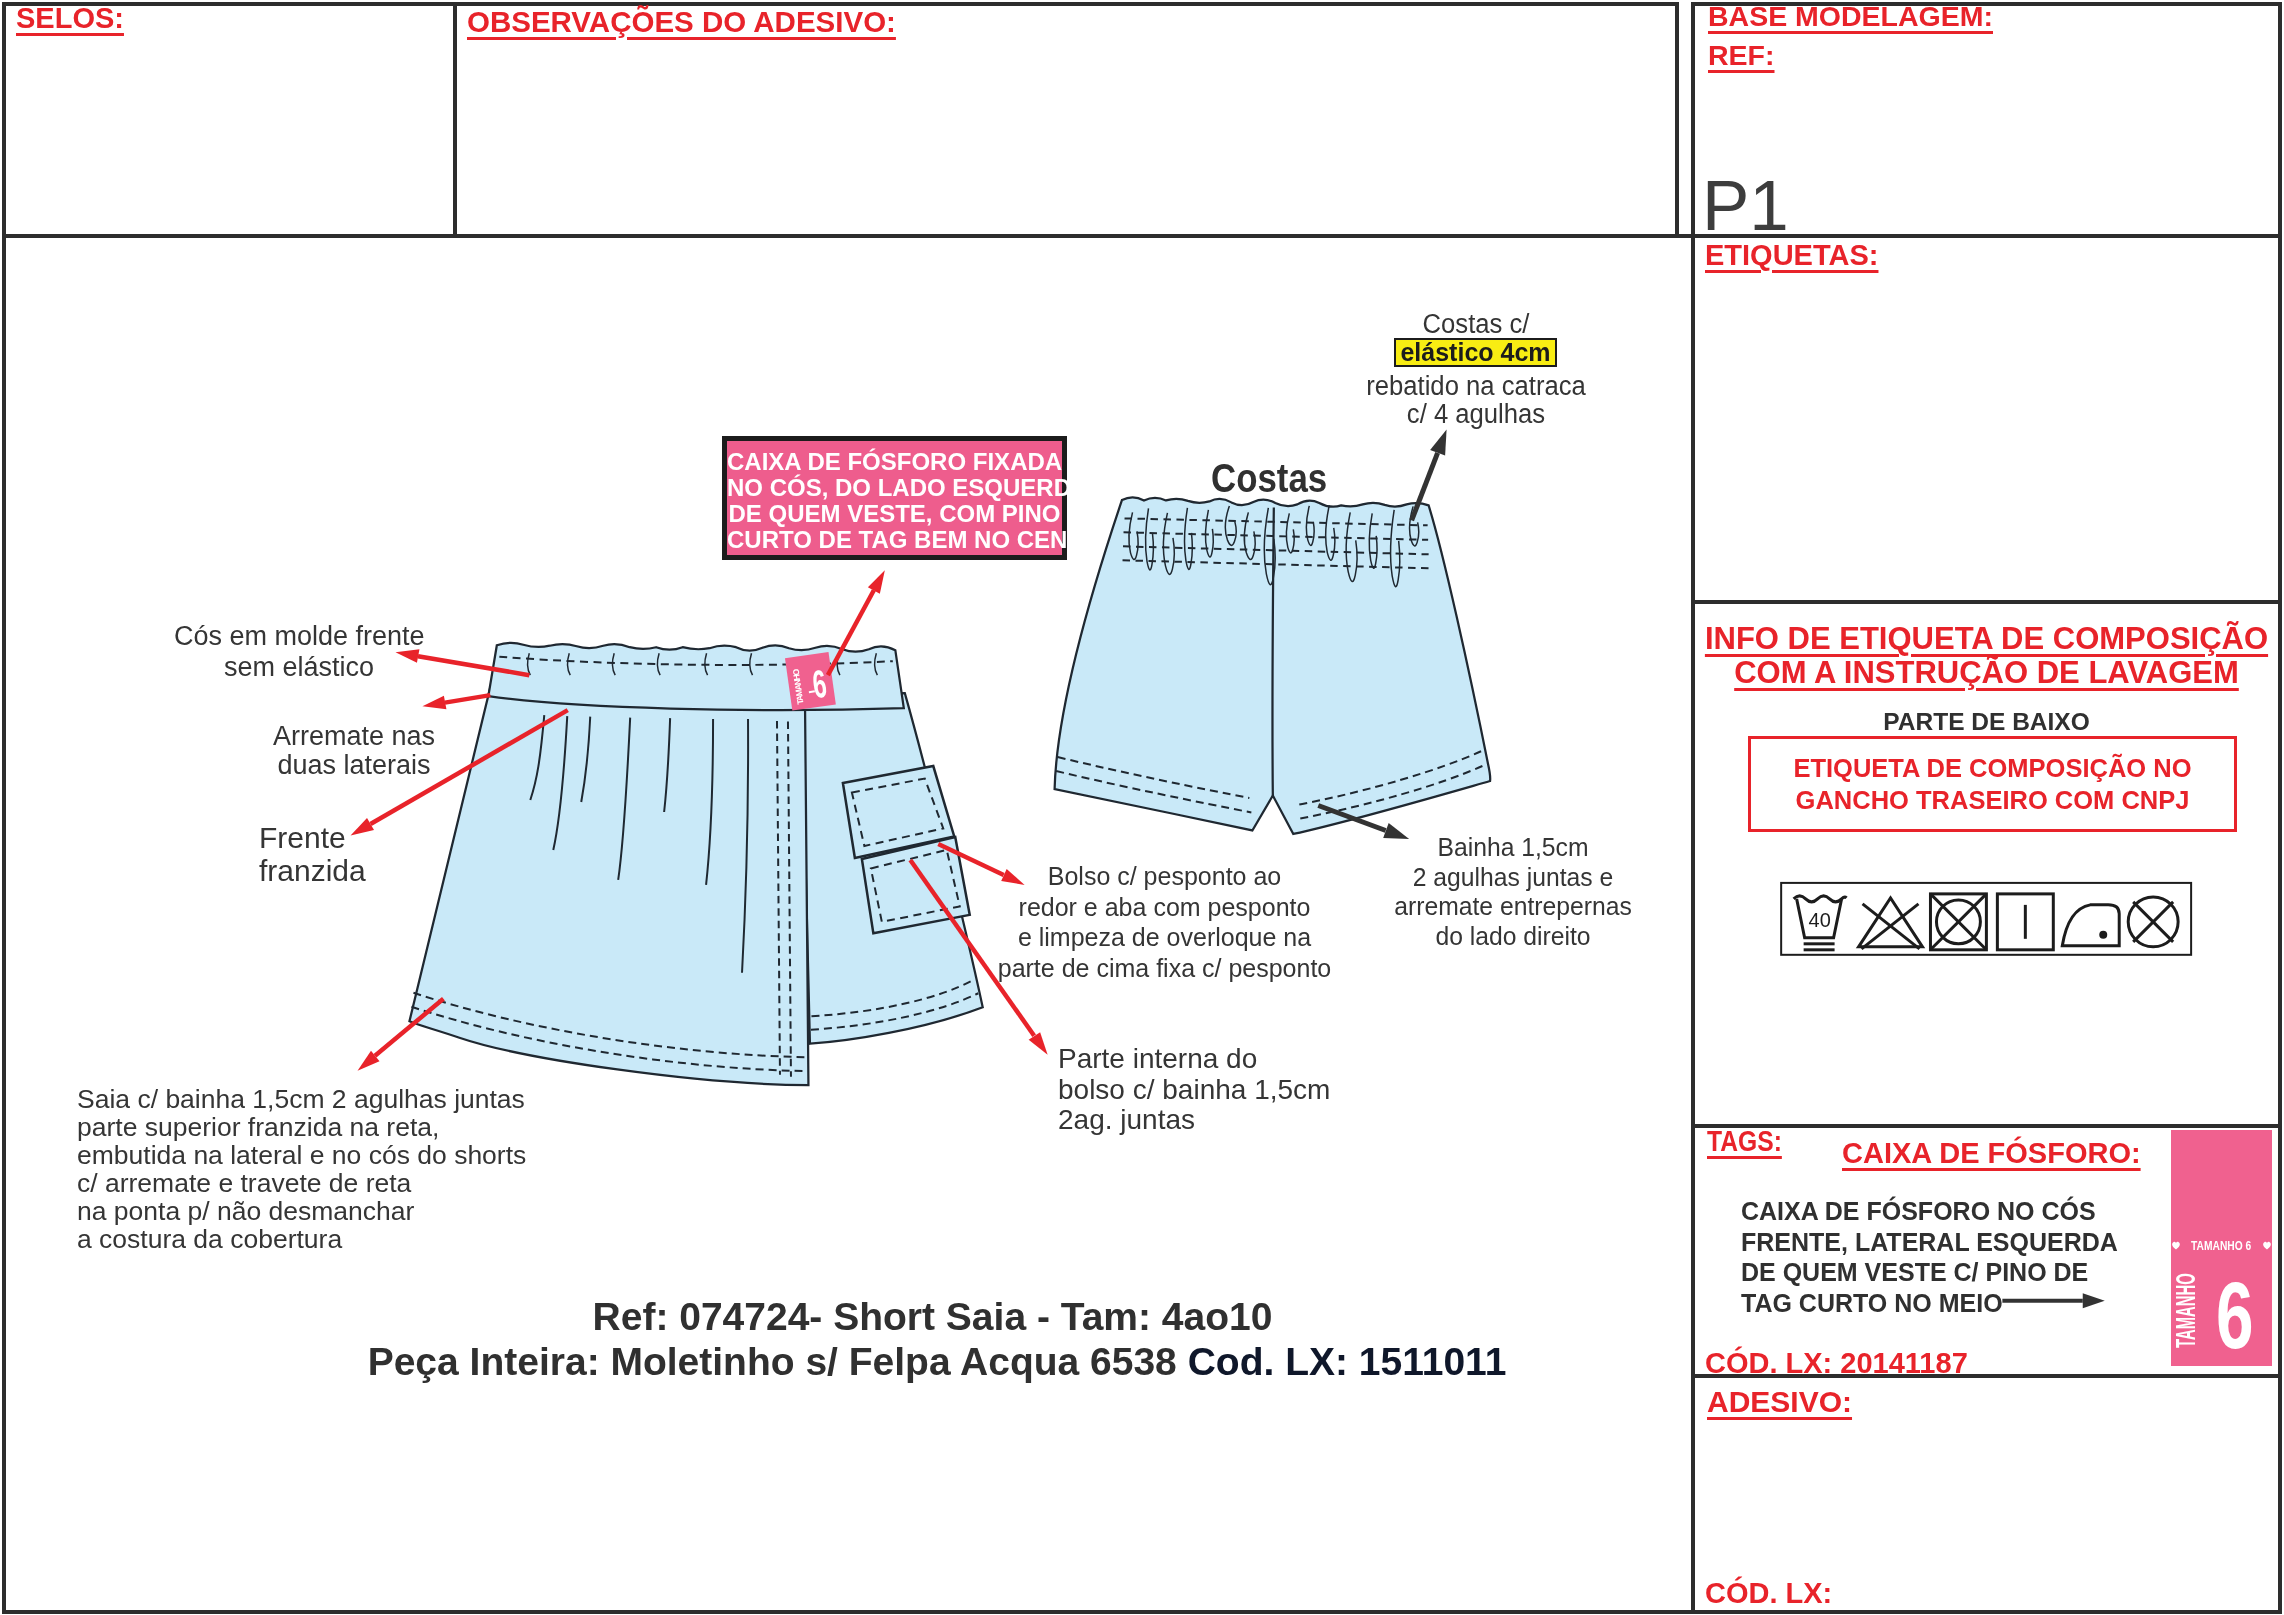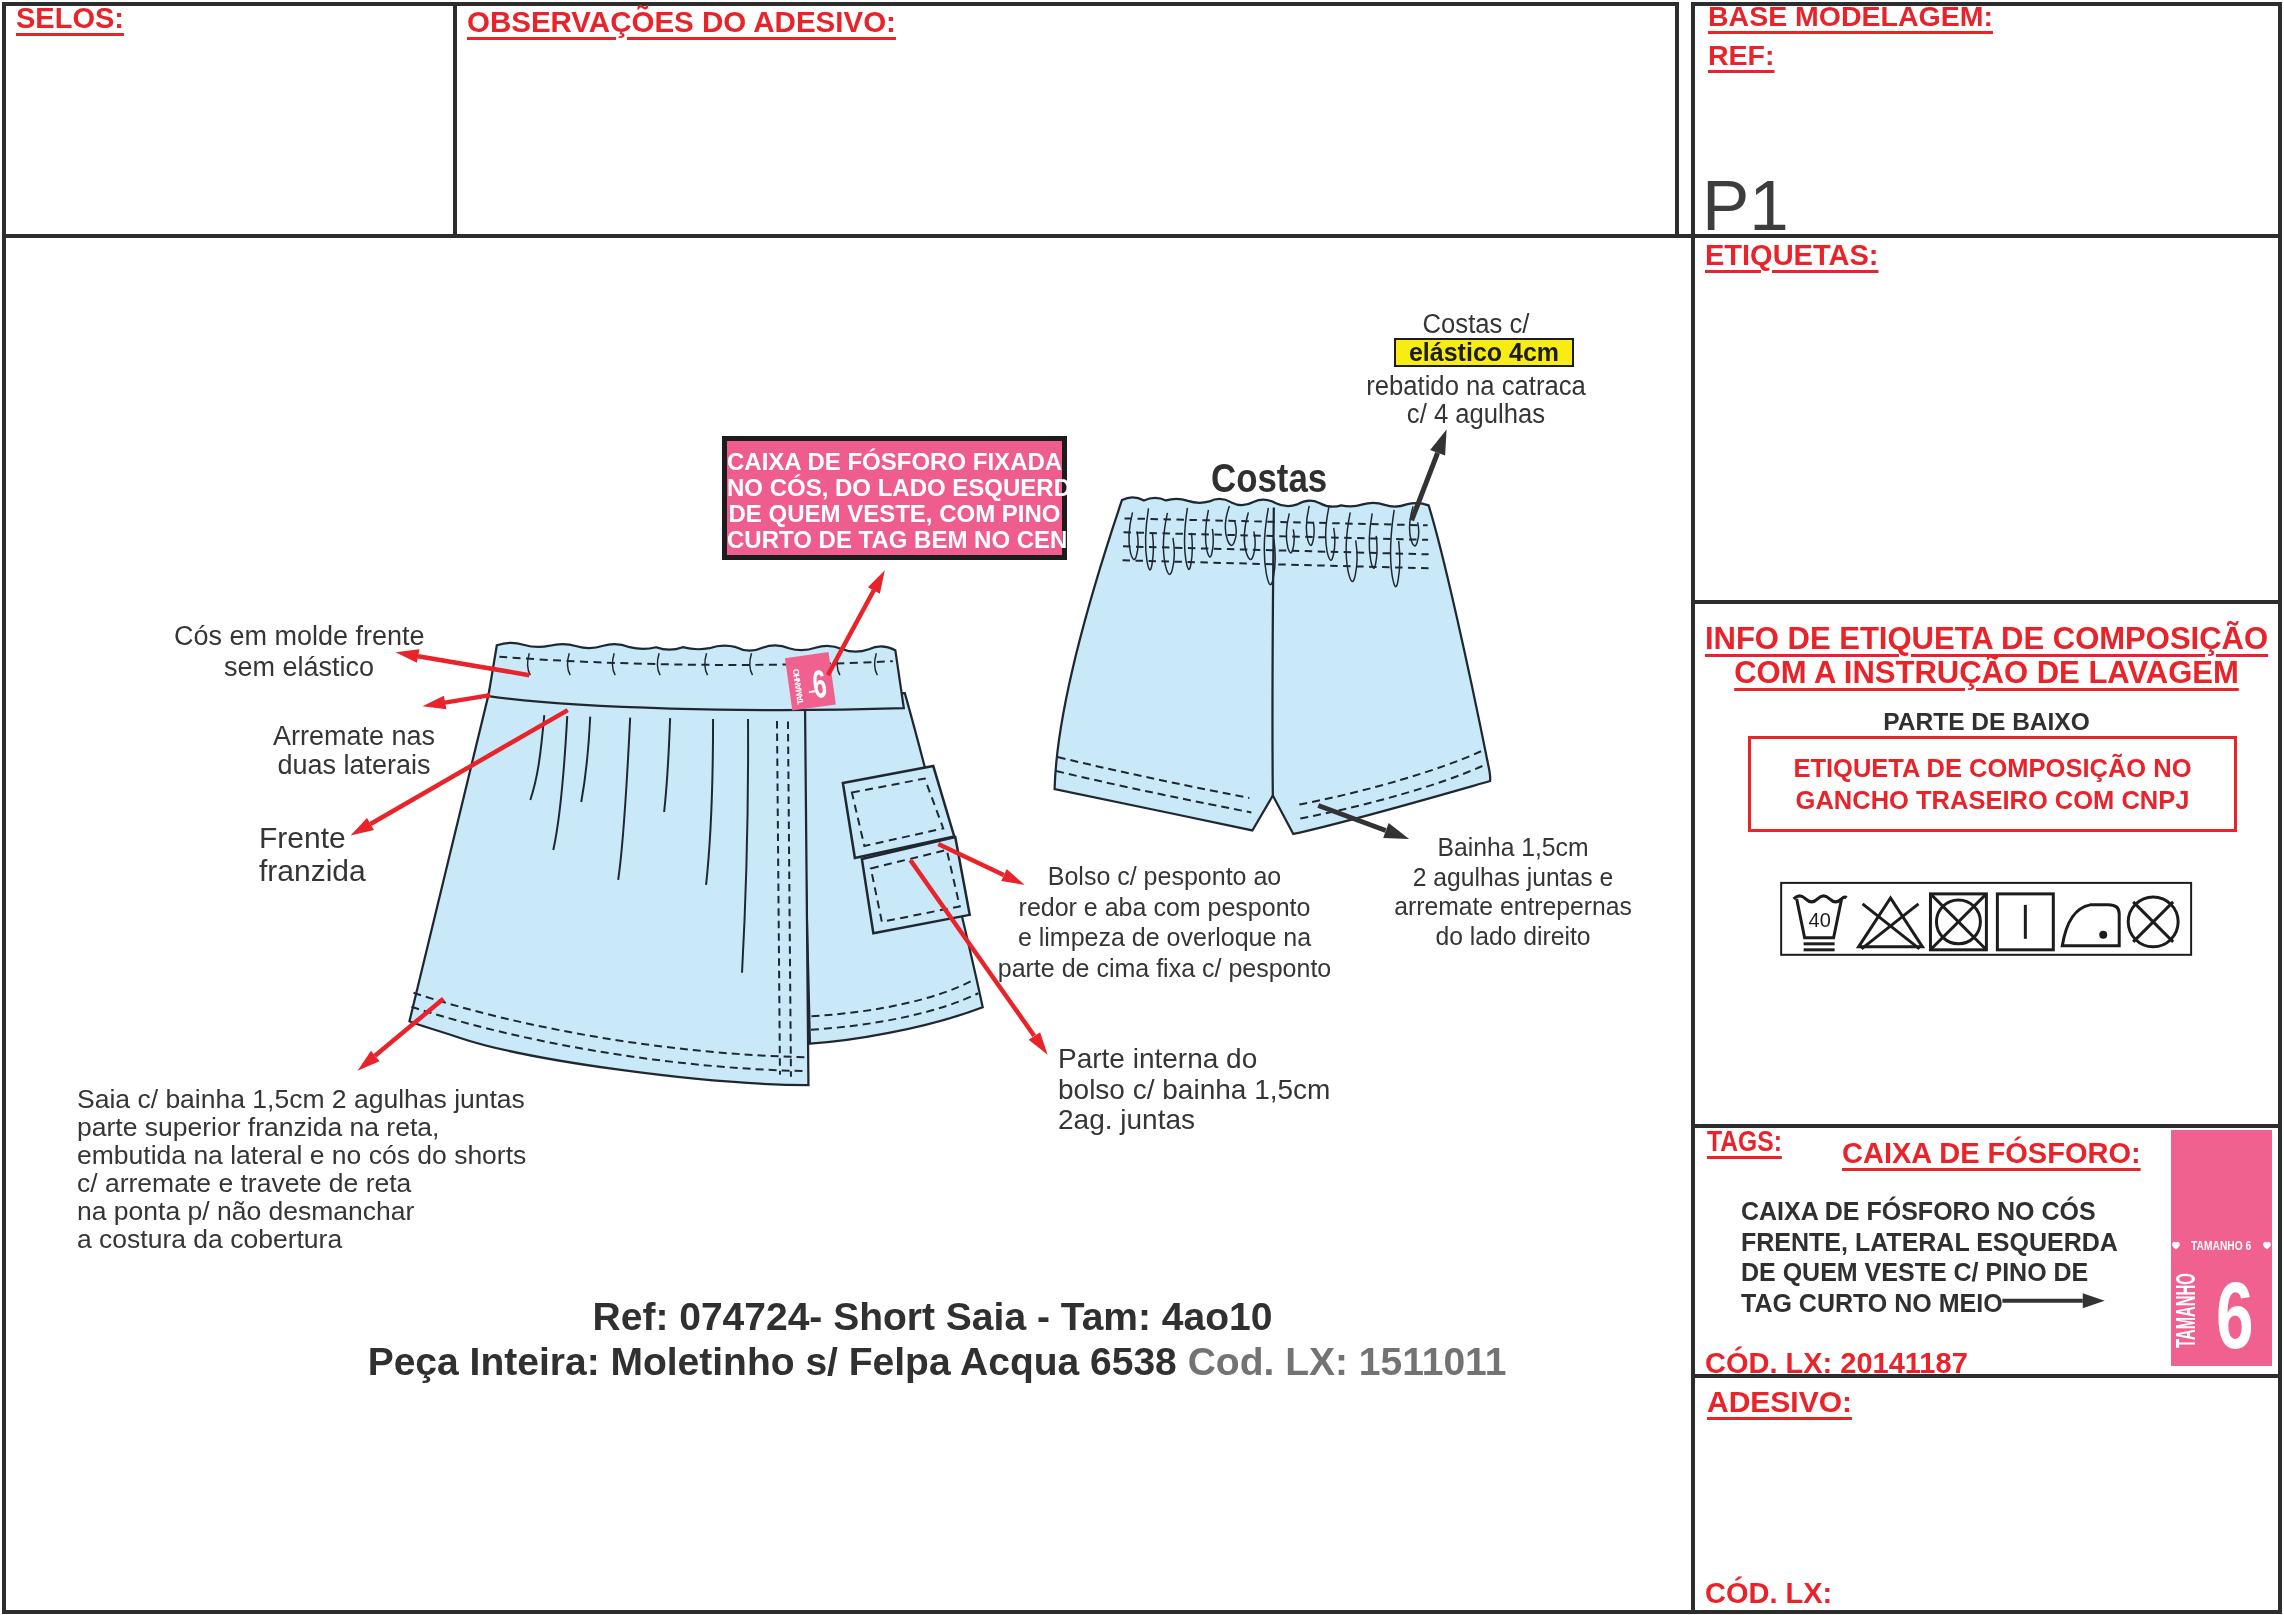--- a/index.html
+++ b/index.html
@@ -71,21 +71,21 @@
     </svg><span style="color:#fff;font-weight:700;font-size:12.5px;vertical-align:middle;display:inline-block;transform:scaleX(.82);">&nbsp;TAMANHO 6&nbsp;</span><svg style="position:static;vertical-align:-1.5px;" width="10" height="9" viewBox="0 0 30 26">
       <path d="M15 25 C2 15 1 7 7 3 C11 0 15 3 15 7 C15 3 19 0 23 3 C29 7 28 15 15 25 Z" fill="#ffffff"></path>
     </svg></div>
 
 <div class="t" style="left:2125px;top:1301px;width:120px;height:28px;transform:rotate(-90deg) scaleX(.55);color:#fff;font-weight:700;font-size:27px;text-align:center;">TAMANHO</div>
 
 <div class="t" style="left:2216px;top:1261px;font-size:95px;font-weight:700;color:#fff;transform:scaleX(.71);transform-origin:left top;">6</div>
 
 <div class="t" style="left:433px;top:1295px;width:999px;font-size:39px;font-weight:700;color:#303030;text-align:center;">Ref: 074724- Short Saia - Tam: 4ao10</div>
 
-<div class="t" style="left:338px;top:1340px;width:1198px;font-size:39px;font-weight:700;color:#303030;text-align:center;">Peça Inteira: Moletinho s/ Felpa Acqua 6538 <span style="color:#737373;">Cod. LX: 1511011</span></div>
+<div class="t" style="left:338px;top:1340px;width:1198px;font-size:39px;font-weight:700;color:#303030;text-align:center;">Peça Inteira: Moletinho s/ Felpa Acqua 6538 <span style="color:#0f172a;">Cod. LX: 1511011</span></div>
 
 <div class="t" style="left:1211px;top:455px;font-size:41px;font-weight:700;color:#303030;transform:scaleX(.85);transform-origin:left top;">Costas</div>
 
 <div class="t an" style="left:174px;top:621px;width:250px;font-size:27px;text-align:center;line-height:31px;">Cós em molde frente
 sem elástico</div>
 
 <div class="t an" style="left:229px;top:699px;width:250px;font-size:27px;text-align:center;line-height:29px;margin-top:23px;">Arremate nas
 duas laterais</div>
 
 <div class="t an" style="left:259px;top:821px;font-size:30px;line-height:33px;">Frente
@@ -107,21 +107,21 @@
 bolso c/ bainha 1,5cm
 2ag. juntas</div>
 
 <div class="t an" style="left:1363px;top:833px;width:300px;font-size:26px;text-align:center;line-height:29.5px;transform:scaleX(.95);transform-origin:center top;">Bainha 1,5cm
 2 agulhas juntas e
 arremate entrepernas
 do lado direito</div>
 
 <div class="t an" style="left:1351px;top:309px;width:250px;font-size:27px;text-align:center;transform:scaleX(.95);transform-origin:center top;">Costas c/</div>
 
-<div class="t" style="left:1394px;top:338px;width:180px;height:28.5px;background:#f8ed13;border:2px solid #1c1c1c;box-sizing:border-box;font-size:25px;font-weight:700;color:#1c1c1c;text-align:center;line-height:24.5px;">elástico 4cm</div>
+<div class="t" style="left:1394px;top:338px;width:163px;height:28.5px;background:#f8ed13;border:2px solid #1c1c1c;box-sizing:border-box;font-size:25px;font-weight:700;color:#1c1c1c;text-align:center;line-height:24.5px;">elástico 4cm</div>
 
 <div class="t an" style="left:1351px;top:371px;width:250px;font-size:27px;text-align:center;transform:scaleX(.95);transform-origin:center top;">rebatido na catraca</div>
 
 <div class="t an" style="left:1351px;top:399px;width:250px;font-size:27px;text-align:center;transform:scaleX(.95);transform-origin:center top;">c/ 4 agulhas</div>
 
 <div class="t" style="left:707px;top:436px;width:345px;height:124px;background:#ee5d8d;border:5px solid #1c1c1c;box-sizing:border-box;font-size:24px;font-weight:700;color:#ffffff;text-align:center;line-height:26px;padding-top:8px;margin-left:15px;">CAIXA DE FÓSFORO FIXADA
 NO CÓS, DO LADO ESQUERDO
 DE QUEM VESTE, COM PINO
 CURTO DE TAG BEM NO CENTRO</div>
 

